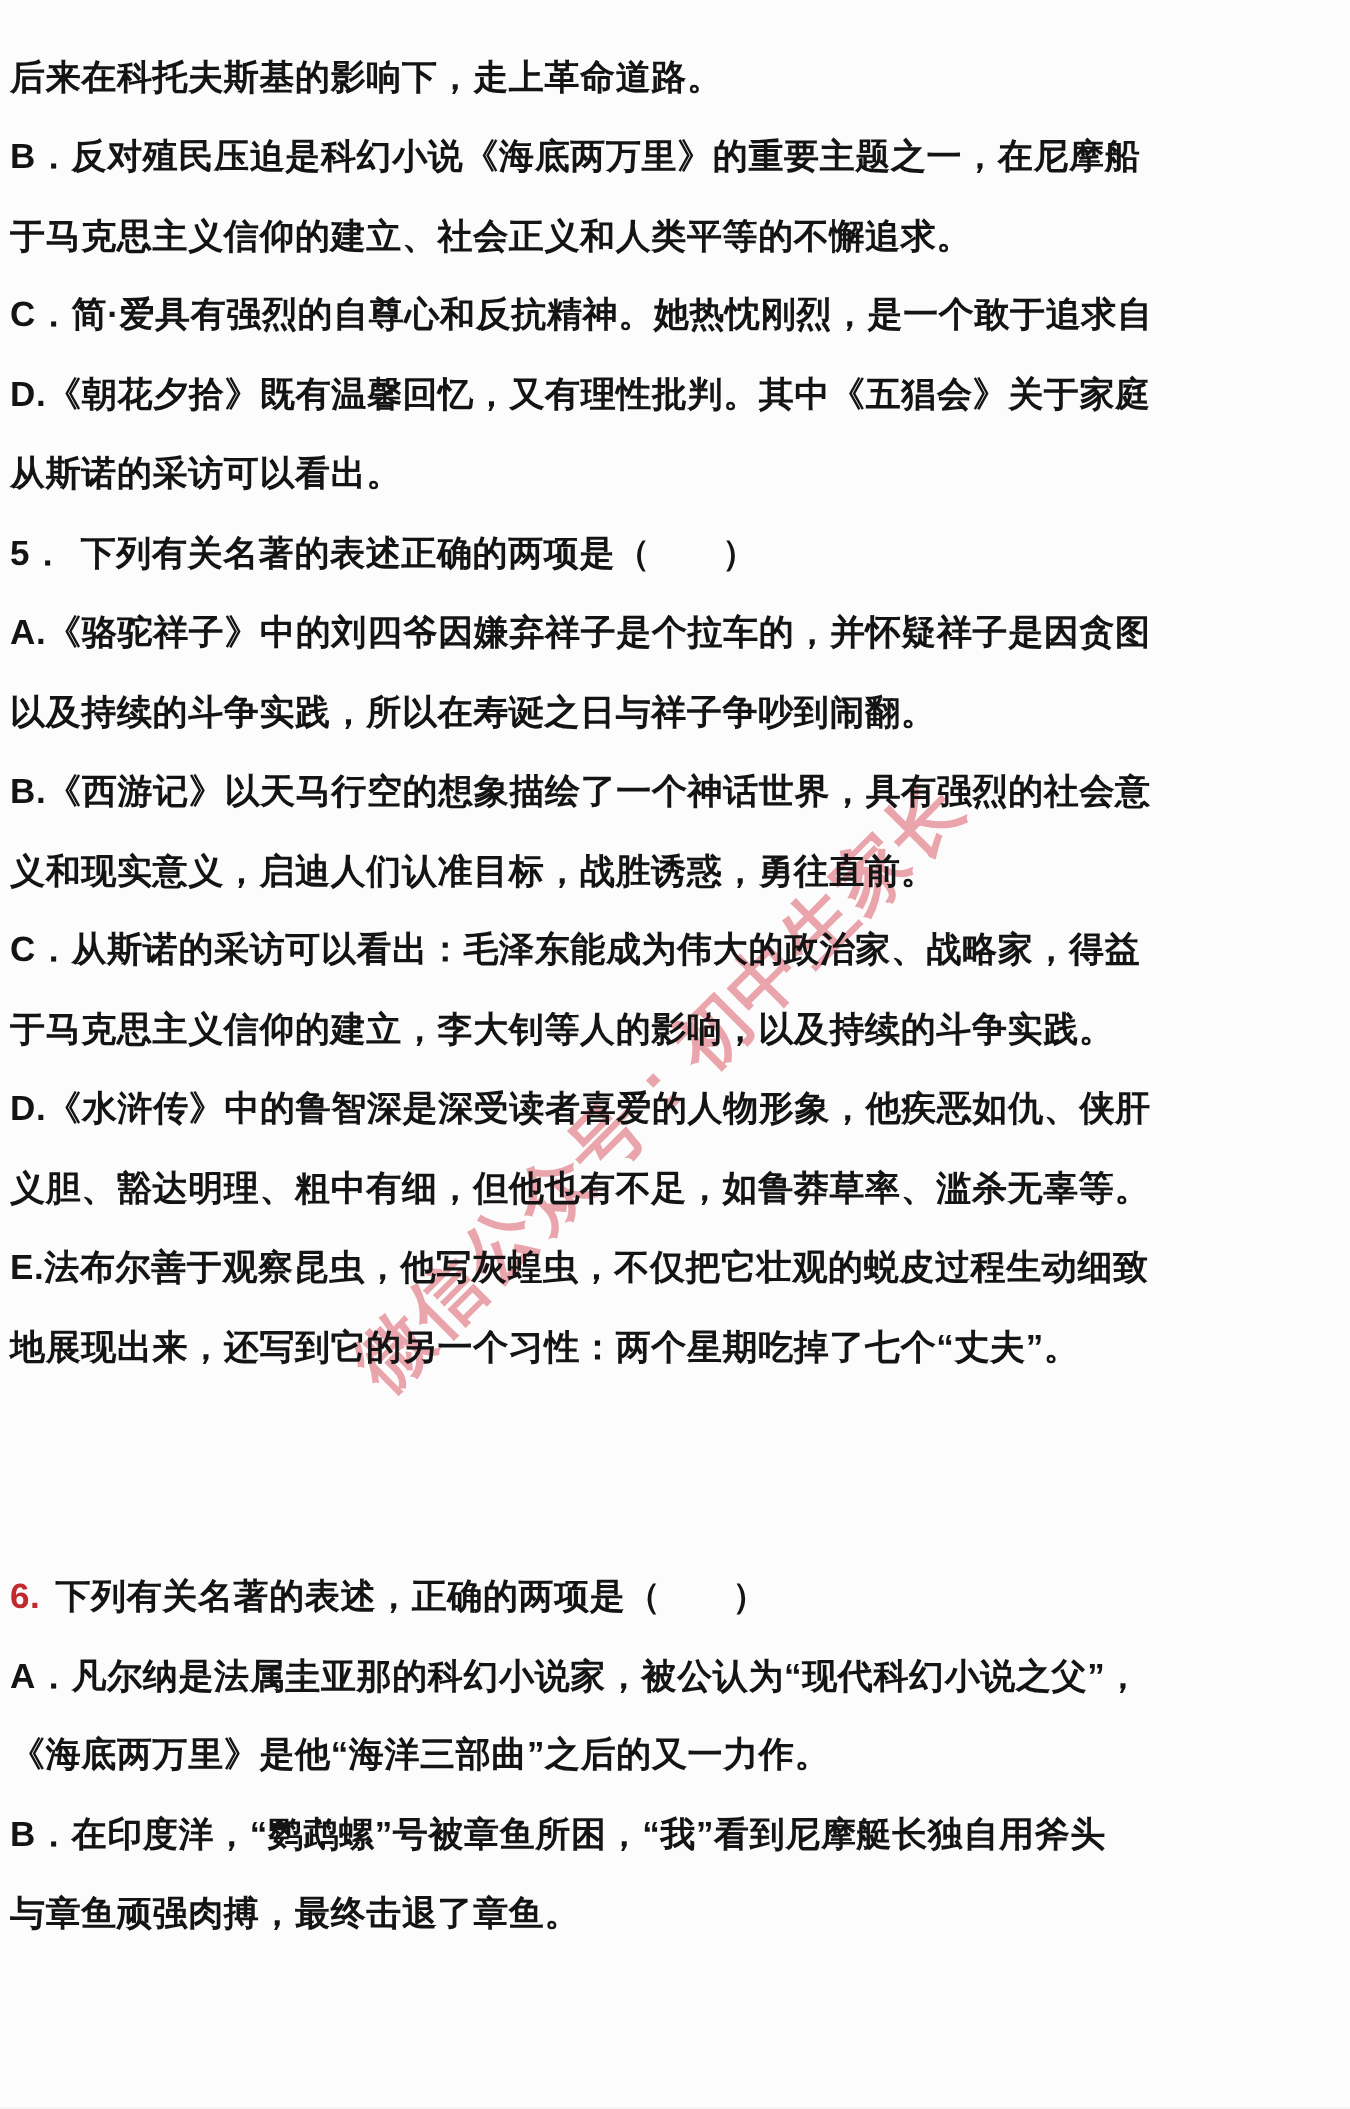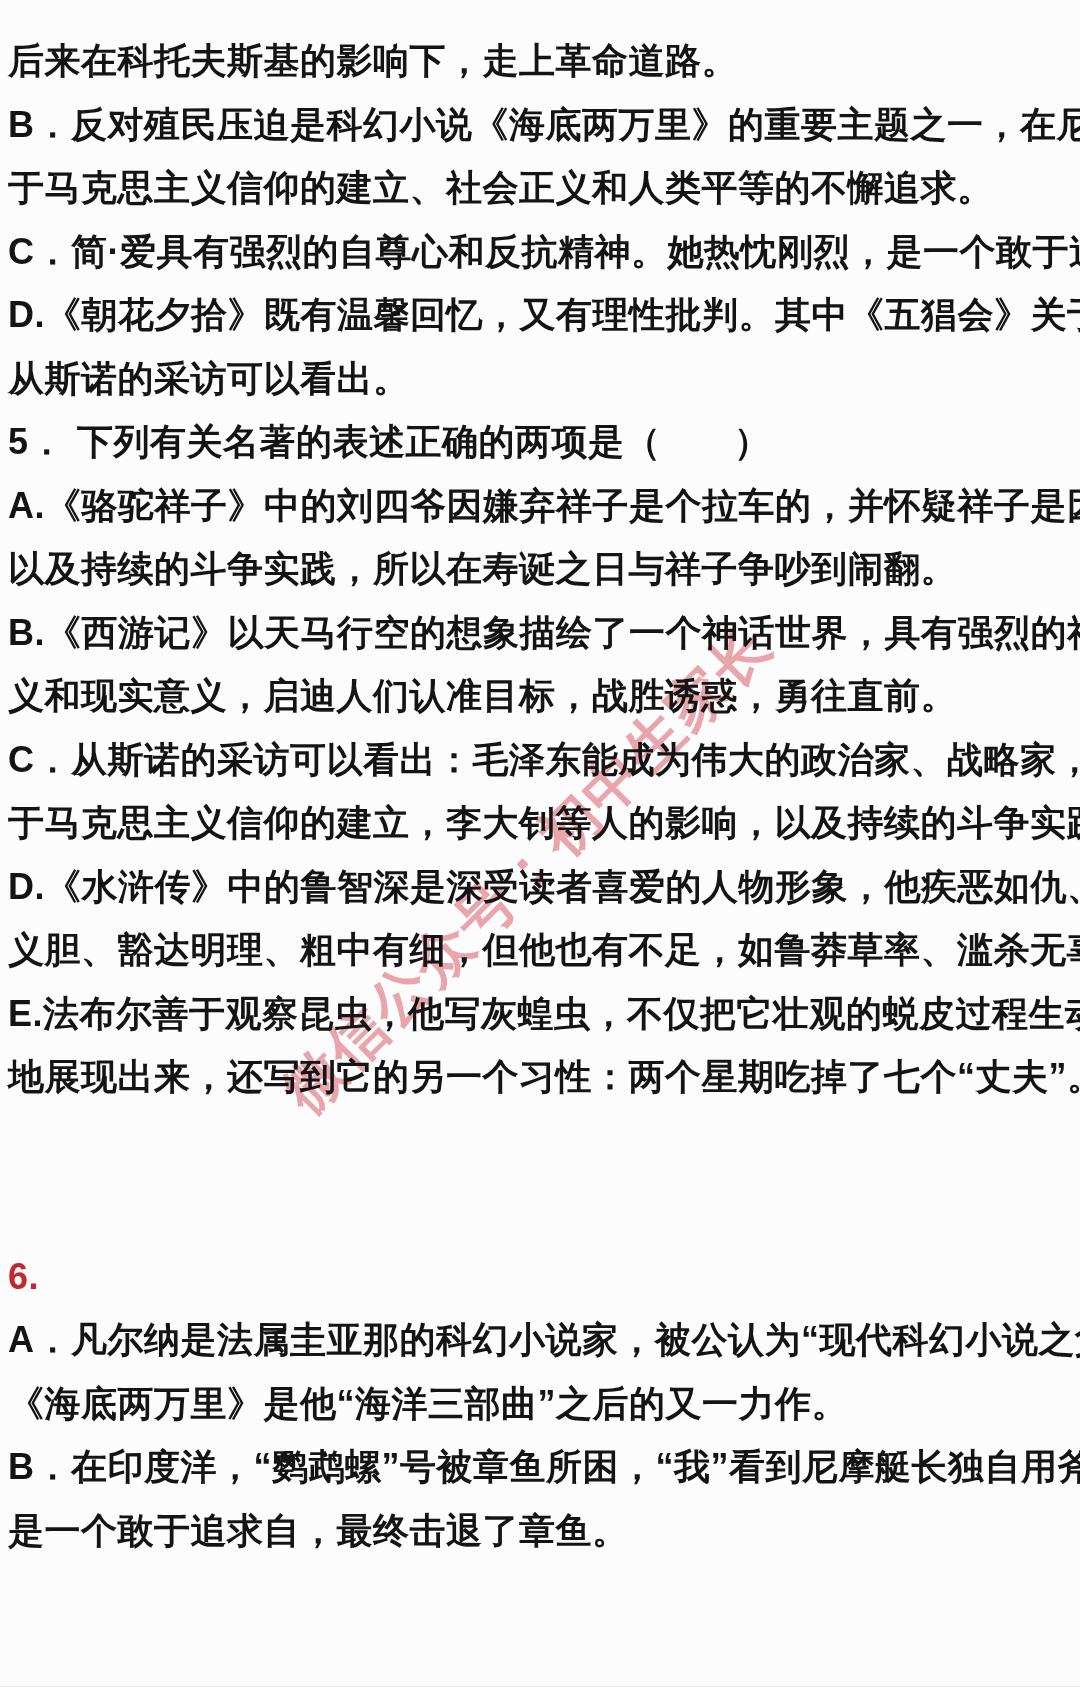--- a/index.html
+++ b/index.html
@@ -17,21 +17,21 @@
   }
   .content {
     position: relative;
     z-index: 2;
     padding: 30px 4px 0 8px;
   }
   .line {
     height: 63.5px;
     display: flex;
     align-items: center;
-    font-size: 36px;
+    font-size: 28px;
     font-weight: 600;
     color: #141414;
     letter-spacing: 0.5px;
     white-space: nowrap;
   }
   .line .marker {
     margin-right: 12px;
     font-weight: 700;
   }
   .line .marker.red {
@@ -117,29 +117,30 @@
         <span>义胆、豁达明理、粗中有细，但他也有不足，如鲁莽草率、滥杀无辜等。</span>
       </div>
       <div class="line">
         <span>E.法布尔善于观察昆虫，他写灰蝗虫，不仅把它壮观的蜕皮过程生动细致</span>
       </div>
       <div class="line">
         <span>地展现出来，还写到它的另一个习性：两个星期吃掉了七个“丈夫”。</span>
       </div>
       <div class="line gap-before">
         <span class="marker red">6.</span>
+        <span>下列有关名著的表述，正确的两项是（　　）</span>
       </div>
       <div class="line">
         <span>A．凡尔纳是法属圭亚那的科幻小说家，被公认为“现代科幻小说之父”，</span>
       </div>
       <div class="line">
         <span>《海底两万里》是他“海洋三部曲”之后的又一力作。</span>
       </div>
       <div class="line">
         <span>B．在印度洋，“鹦鹉螺”号被章鱼所困，“我”看到尼摩艇长独自用斧头</span>
       </div>
       <div class="line">
-        <span>是一个敢于追求自，最终击退了章鱼。</span>
+        <span>与章鱼顽强肉搏，最终击退了章鱼。</span>
       </div>
     </div>
 
   <div class="bottom-hairline"></div>
 </div>
 
 </body></html>

